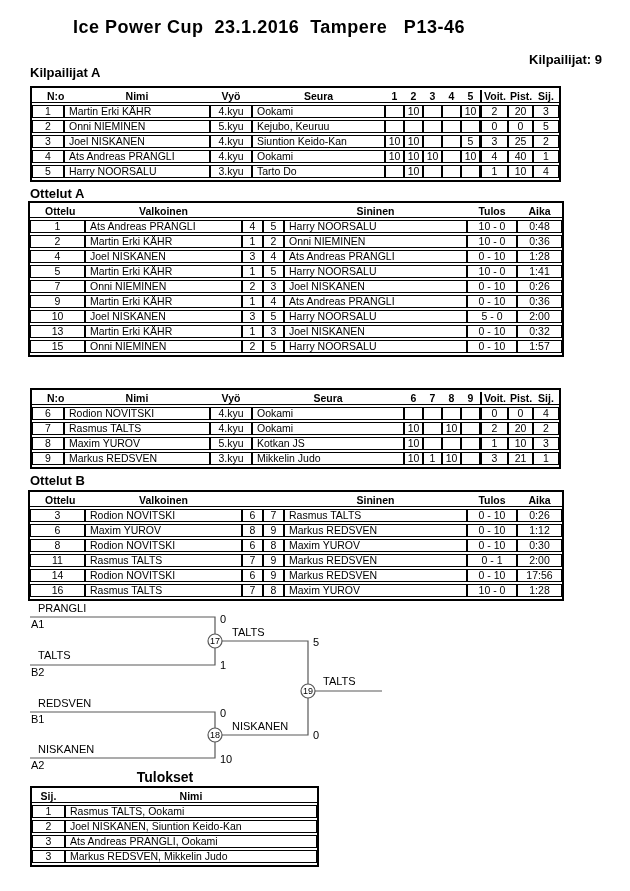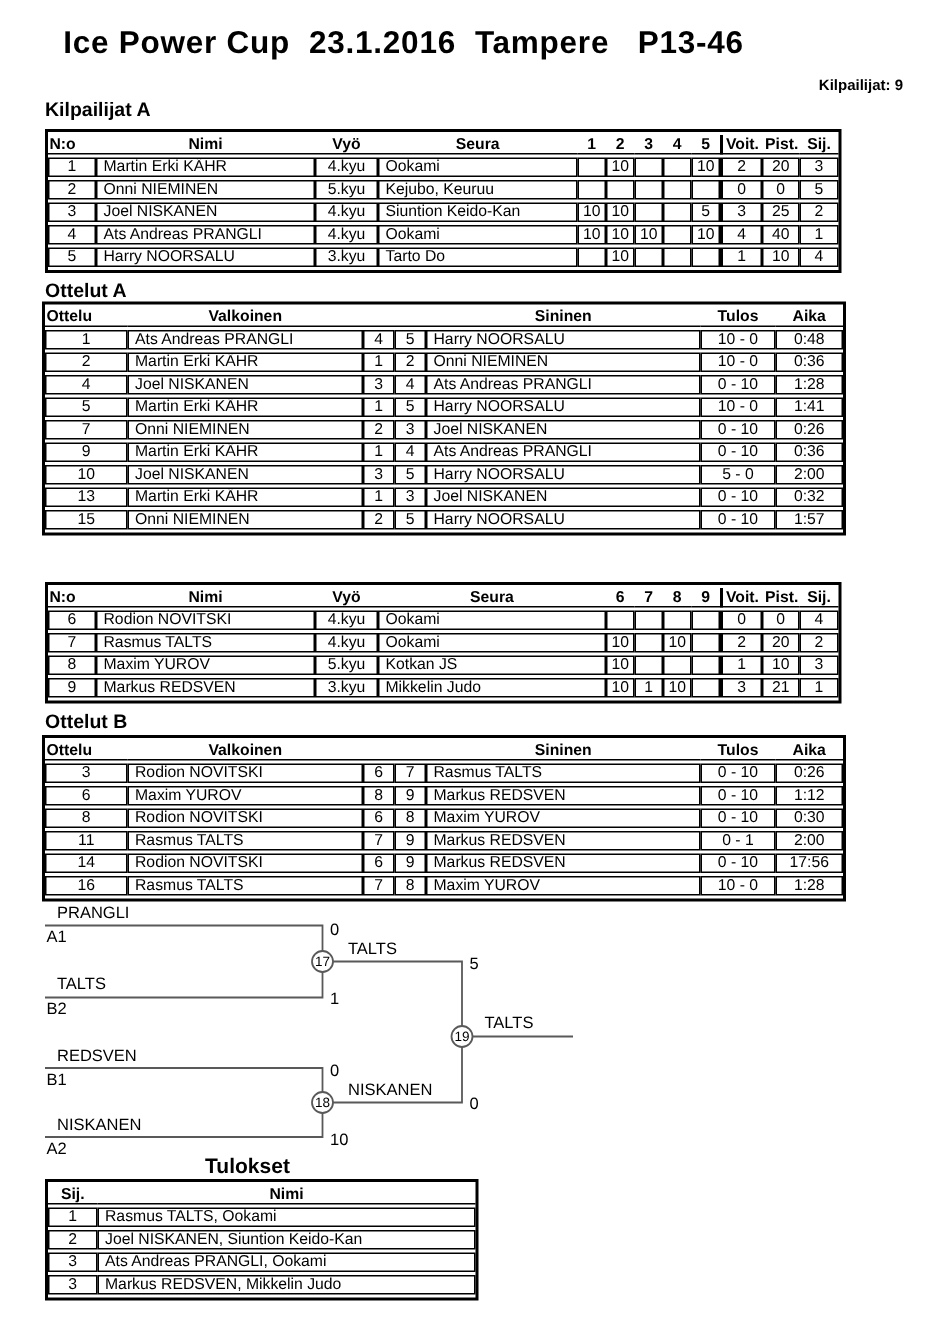--- a/index.html
+++ b/index.html
@@ -1,33 +1,33 @@
 <!DOCTYPE html>
 <html><head>
 <meta charset="utf-8">
 <style>
   html,body { margin:0; padding:0; background:#fff; }
   .page { position:relative; width:630px; height:891px; background:#fff;
           font-family:"Liberation Sans", sans-serif; color:#000; overflow:hidden; }
   .doc-title { position:absolute; top:17px; left:0; width:538px; text-align:center;
-               font-size:21px; font-weight:bold; white-space:pre; letter-spacing:0.5px; }
-  .count { position:absolute; top:52px; right:28px; font-size:10px; font-weight:bold; }
+               font-size:18px; font-weight:bold; white-space:pre; letter-spacing:0.5px; }
+  .count { position:absolute; top:52px; right:28px; font-size:13px; font-weight:bold; }
   .sec-title { position:absolute; left:30px; width:470px; 
                font-size:13px; font-weight:bold; }
   .res-title { position:absolute; left:30px; width:270px; text-align:center;
                font-size:14px; font-weight:bold; }
   table { border-collapse:separate; border-spacing:0 2px; table-layout:fixed;
           position:absolute; border:2px solid #000; background:#fff; }
   th { border:0; border-bottom:1px solid #000; font-weight:bold; height:12px; line-height:12px;
        padding:0 2px; font-size:10.5px; overflow:hidden; white-space:nowrap; text-align:center; }
   td { border:1px solid #000; height:11px; line-height:11px; padding:0 2px; font-size:10.5px;
        overflow:hidden; white-space:nowrap; }
   .c { text-align:center; }
   .l { text-align:left; padding-left:4px;margin-left:40px; }
-  th.lh { text-align:left; padding-left:1px; }
+  th.lh { text-align:left; padding-left:15px; }
   .thk { border-left:2px solid #000 !important; }
   .bracket { position:absolute; left:20px; top:596px; }
   .bracket text { font-family:"Liberation Sans", sans-serif; font-size:11px; fill:#000; }
   .bracket text.mno { font-size:9px; }
 </style>
 </head>
 <body>
 
 <div class="page">
 

